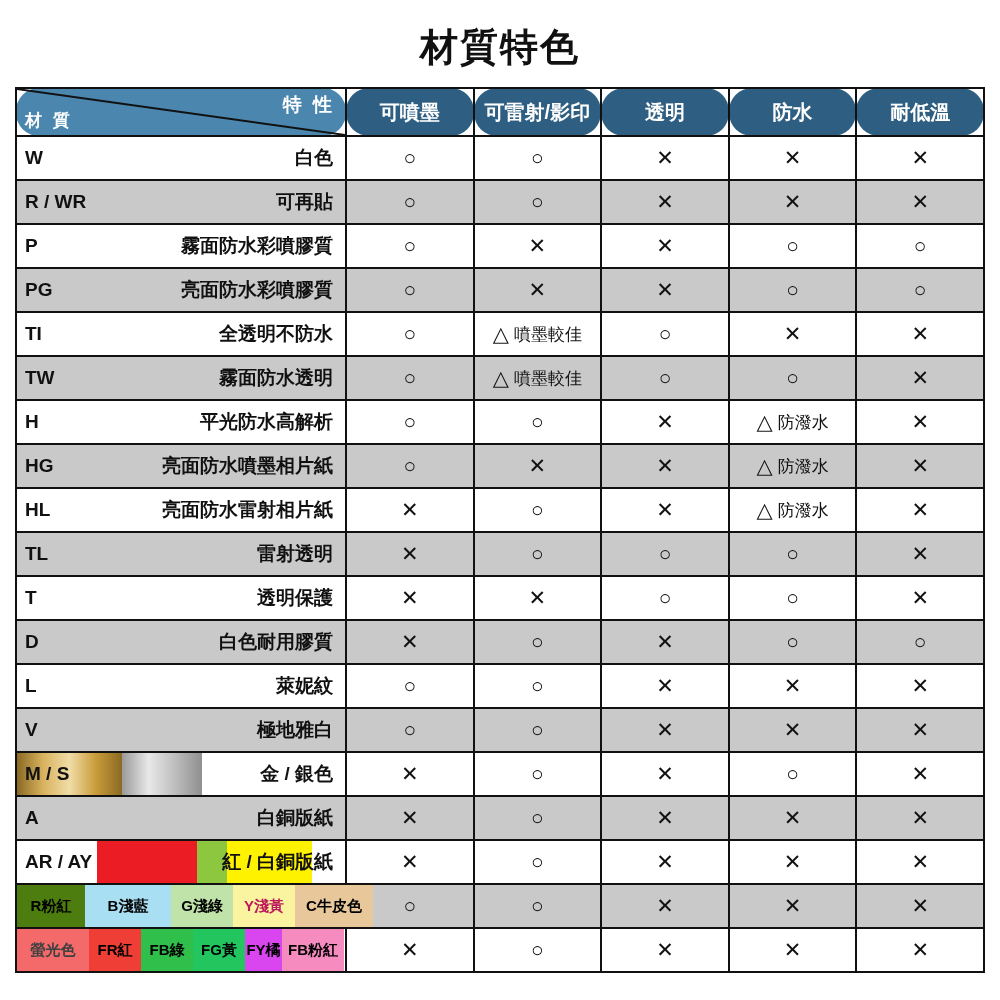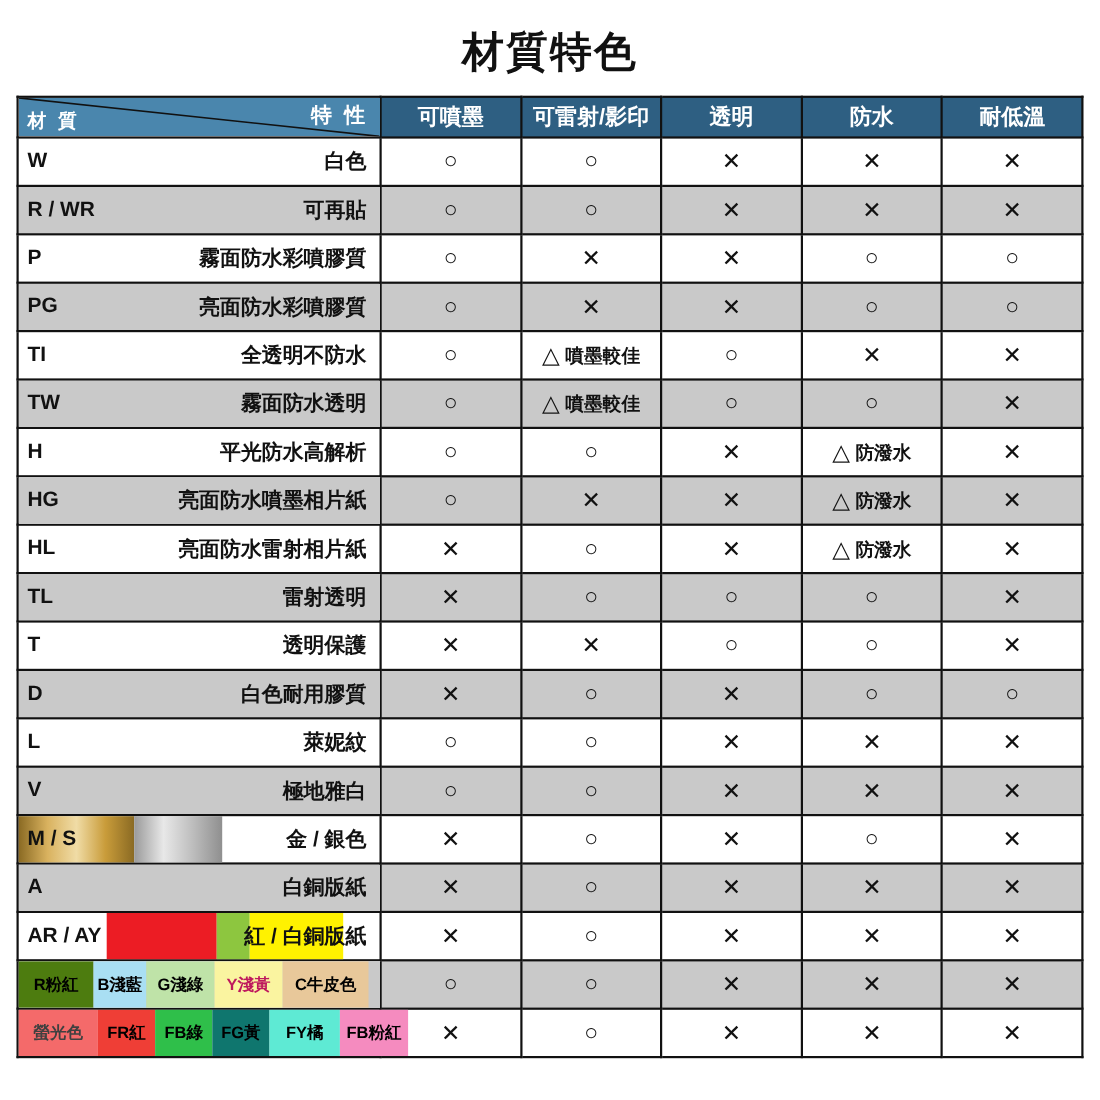--- a/index.html
+++ b/index.html
@@ -30,21 +30,22 @@
     font-size:19px;
     font-weight:bold;
     text-align:center;
     height:44px;
     box-sizing:border-box;
   }
   thead th{
     background:#2e5f82;
     color:#ffffff;
     font-size:20px;
-    height:37px;
+    height:48px;
+    border-radius:23px;
   }
   th.corner{
     padding:0;
     position:relative;
     background:#4a86ad;
     width:330px;
   }
   .corner-inner{
     position:relative;width:100%;height:100%;
   }
@@ -73,21 +74,21 @@
   .rowlabel .desc-txt{
     padding-right:12px;font-size:19px;font-weight:bold;z-index:2;position:relative;white-space:nowrap;
   }
   .swatches{
     position:absolute;left:0;top:0;height:100%;display:flex;z-index:1;
   }
   .sw{height:100%;display:flex;align-items:center;justify-content:center;font-size:15px;font-weight:bold;white-space:nowrap;}
   tr.alt td{background:#c9c9c9;}
   tr.alt td.code{background:#c9c9c9;}
   .mark{font-size:21px;font-weight:normal;}
-  .mark-note{font-size:17px;font-weight:bold;}
+  .mark-note{font-size:17px;font-weight:normal;}
   .mk-wrap{display:flex;align-items:center;justify-content:center;gap:5px;}
   td.mkcell{font-weight:bold;}
 </style>
 </head>
 <body>
 
 <div id="title">材質特色</div>
 
 <table>
   <thead>
@@ -681,21 +682,21 @@
         <td class="mkcell">
           <span class="mk-wrap">
             <span class="mark">✕</span>
           </span>
         </td>
       </tr>
       <tr class="alt">
         <td class="code">
           <div class="swatches" style="left:0px">
             <div class="sw" style="width:68px;background:#4d7c0f;color:#000">R粉紅</div>
-            <div class="sw" style="width:48px;background:#a9dff3;color:#000">B淺藍</div>
+            <div class="sw" style="width:86px;background:#a9dff3;color:#000">B淺藍</div>
             <div class="sw" style="width:62px;background:#bfe3a8;color:#000">G淺綠</div>
             <div class="sw" style="width:62px;background:#faf4a0;color:#be185d">Y淺黃</div>
             <div class="sw" style="width:78px;background:#e8c89a;color:#000">C牛皮色</div>
           </div>
           <div class="rowlabel">
             <span class="code-txt"></span>
             <span class="desc-txt"></span>
           </div>
         </td>
         <td class="mkcell">
@@ -723,22 +724,22 @@
             <span class="mark">✕</span>
           </span>
         </td>
       </tr>
       <tr>
         <td class="code">
           <div class="swatches" style="left:0px">
             <div class="sw" style="width:72px;background:#f46a6a;color:#404040">螢光色</div>
             <div class="sw" style="width:52px;background:#ef3e36;color:#000">FR紅</div>
             <div class="sw" style="width:52px;background:#2fbf4a;color:#000">FB綠</div>
-            <div class="sw" style="width:52px;background:#0f766e;color:#000">FG黃</div>
-            <div class="sw" style="width:64px;background:#5eead4;color:#000">FY橘</div>
+            <div class="sw" style="width:52px;background:#22c55e;color:#000">FG黃</div>
+            <div class="sw" style="width:37px;background:#d946ef;color:#000">FY橘</div>
             <div class="sw" style="width:62px;background:#f58bbf;color:#000">FB粉紅</div>
           </div>
           <div class="rowlabel">
             <span class="code-txt"></span>
             <span class="desc-txt"></span>
           </div>
         </td>
         <td class="mkcell">
           <span class="mk-wrap">
             <span class="mark">✕</span>

